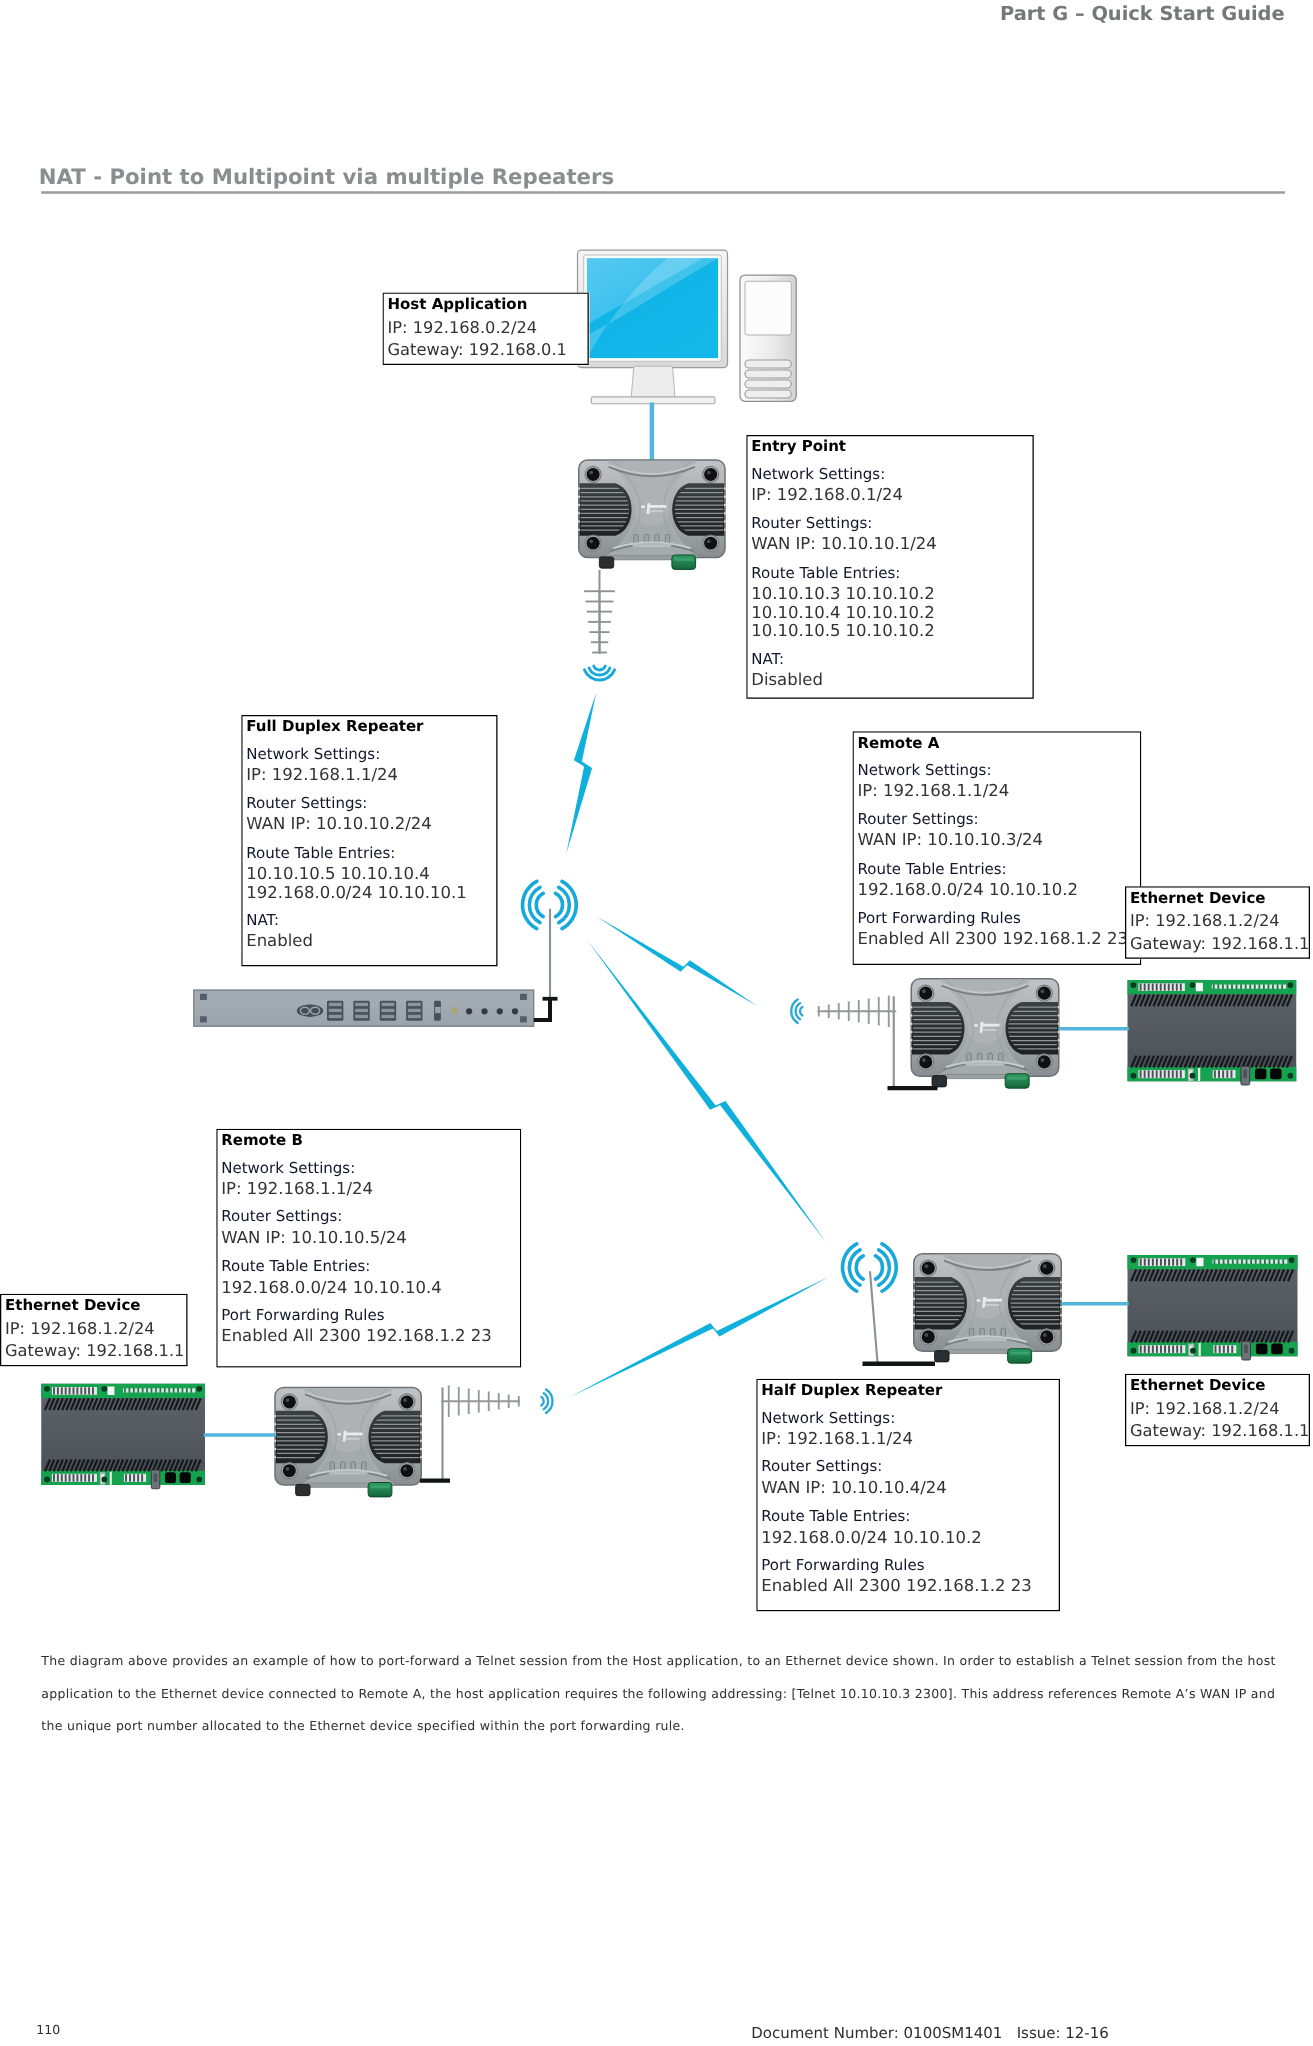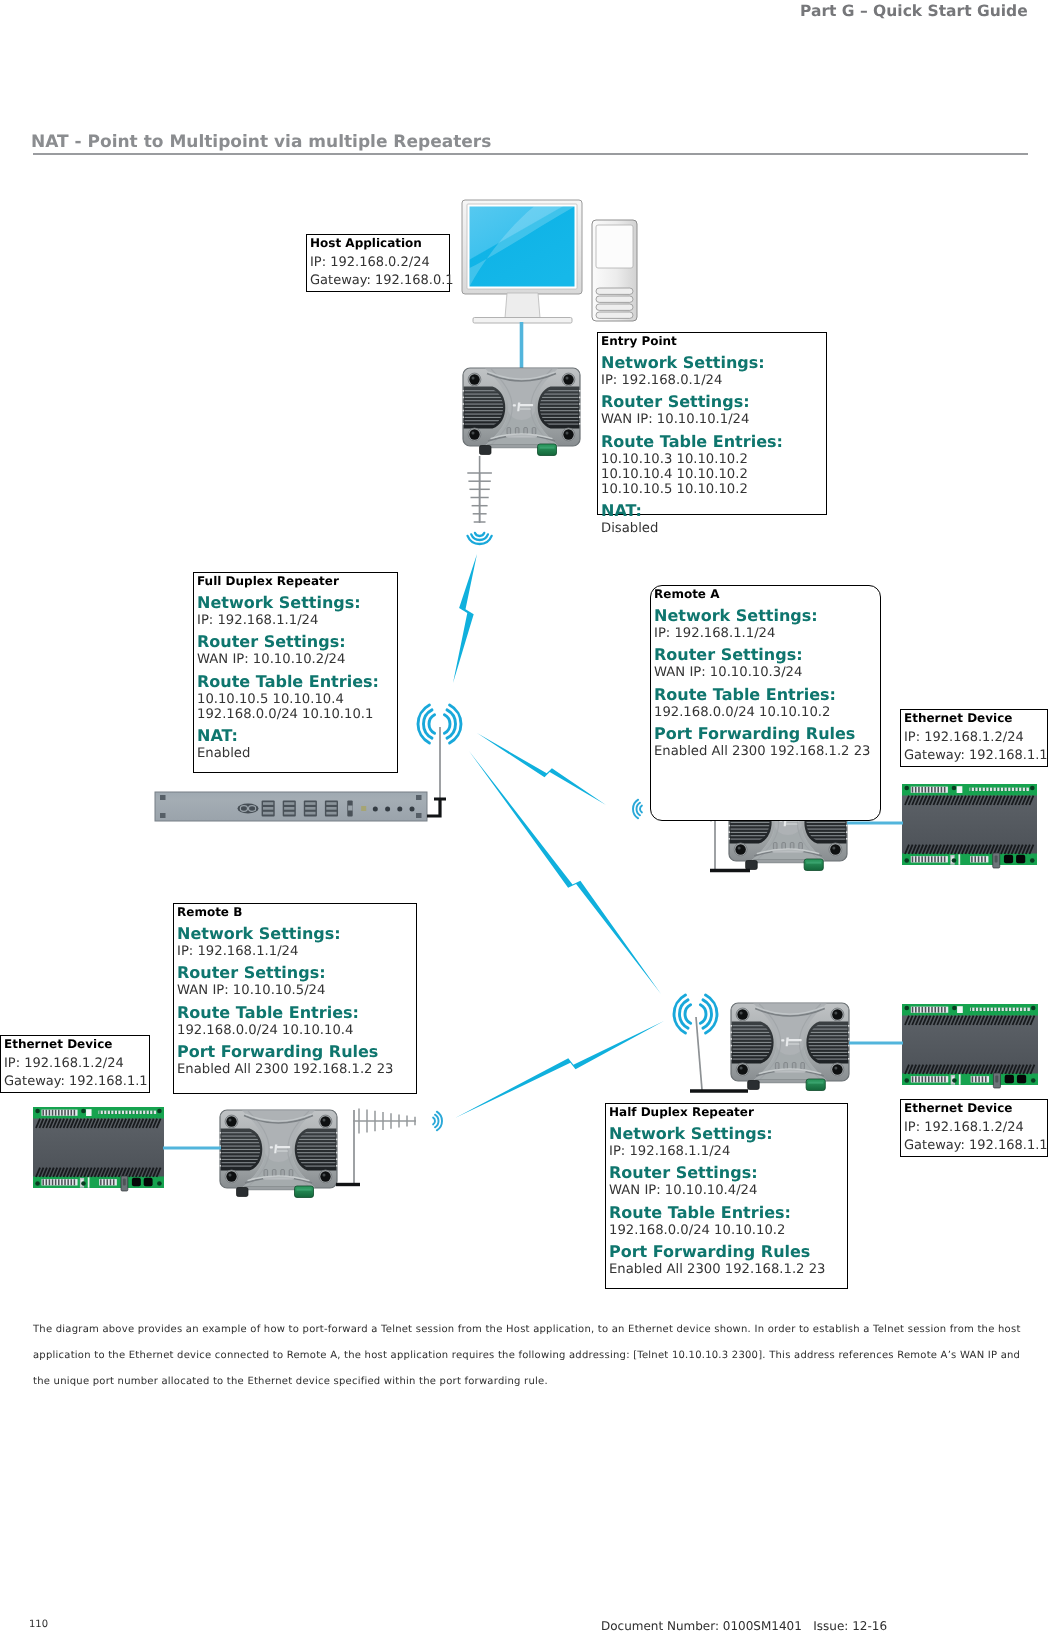--- a/index.html
+++ b/index.html
@@ -7,21 +7,21 @@
   #hdr,#secTitle,#footL,#footR,.para{will-change:transform;}
   body{width:1050px;height:1637px;background:#fff;font-family:"Liberation Sans",sans-serif;overflow:hidden;position:relative;}
   .page{position:absolute;inset:0;}
   #hdr{position:absolute;right:22px;top:2px;font-family:"DejaVu Sans",sans-serif;font-size:15.5px;font-weight:bold;color:#76777a;}
   #secTitle{position:absolute;left:31px;top:132px;font-family:"DejaVu Sans",sans-serif;font-size:17px;font-weight:bold;color:#8b8d90;}
   #secRule{position:absolute;left:33px;top:153px;width:995px;height:1.8px;background:#9a9c9f;}
   .diagram{position:absolute;left:0;top:170px;width:1050px;height:1140px;}
   .infobox{position:absolute;border:1.4px solid #000;background:#fff;box-sizing:border-box;padding:0;z-index:5;will-change:transform;
            font-family:"DejaVu Sans",sans-serif;}
   .ib-title{font-weight:bold;font-size:12px;color:#000;line-height:14px;padding-left:3px;margin-top:1px;}
-  .ib-sub{font-weight:bold;font-size:16px;color:#0f766e;line-height:14px;padding-left:3px;margin-top:7.5px;}
+  .ib-sub{font-weight:normal;font-size:12px;color:#0f172a;line-height:14px;padding-left:3px;margin-top:7.5px;}
   .ib-val{font-size:13.2px;color:#333;line-height:15px;padding-left:3px;white-space:pre;margin-top:3px;}
   .ib-val2{font-size:13.0px;color:#333;line-height:18.5px;padding-left:3px;white-space:nowrap;}
   .ib-title + .ib-val2{margin-top:3.5px;}
   
   
   .para{position:absolute;font-family:"DejaVu Sans",sans-serif;font-size:10px;letter-spacing:0.24px;color:#2e2e2e;line-height:26px;}
   #footL{position:absolute;left:29px;top:1619px;font-family:"DejaVu Sans",sans-serif;font-size:10px;color:#2e2e2e;}
   #footR{position:absolute;left:601px;top:1619px;font-family:"DejaVu Sans",sans-serif;font-size:12px;color:#2e2e2e;white-space:pre;}
 </style>
 </head>
@@ -954,28 +954,28 @@
 <circle cx="906.76" cy="910.50" r="2.3" fill="#0a3a21"></circle>
 <circle cx="1033.24" cy="910.50" r="2.3" fill="#0a3a21"></circle>
 <circle cx="954.36" cy="838.00" r="2.3" fill="#0a3a21"></circle>
 <circle cx="954.36" cy="910.50" r="2.3" fill="#0a3a21"></circle>
 </g>
 <path d="M849.0 873.0 L903.0 873.0" fill="none" stroke="#52b5dc" stroke-width="2.8"></path>
 
 </svg>
 
     
-    <div class="infobox" style="left:306px;top:64px;width:144px;height:58px;">
+    <div class="infobox" style="left:306px;top:64px;width:165px;height:58px;">
       <div class="ib-title">Host Application</div>
       <div class="ib-val2">IP: 192.168.0.2/24</div>
       <div class="ib-val2">Gateway: 192.168.0.1</div>
     </div>
 
     
-    <div class="infobox" style="left:597px;top:162px;width:230px;height:183px;">
+    <div class="infobox" style="left:597px;top:178px;width:230px;height:211px;">
       <div class="ib-title">Entry Point</div>
       <div class="ib-sub">Network Settings:</div>
       <div class="ib-val">IP: 192.168.0.1/24</div>
       <div class="ib-sub">Router Settings:</div>
       <div class="ib-val">WAN IP: 10.10.10.1/24</div>
       <div class="ib-sub">Route Table Entries:</div>
       <div class="ib-val">10.10.10.3 10.10.10.2
 10.10.10.4 10.10.10.2
 10.10.10.5 10.10.10.2</div>
       <div class="ib-sub">NAT:</div>
@@ -990,21 +990,21 @@
       <div class="ib-sub">Router Settings:</div>
       <div class="ib-val">WAN IP: 10.10.10.2/24</div>
       <div class="ib-sub">Route Table Entries:</div>
       <div class="ib-val">10.10.10.5 10.10.10.4
 192.168.0.0/24 10.10.10.1</div>
       <div class="ib-sub">NAT:</div>
       <div class="ib-val">Enabled</div>
     </div>
 
     
-    <div class="infobox" style="left:650px;top:415px;width:231px;height:236px;border-radius:12px;">
+    <div class="infobox" style="left:682px;top:415px;width:231px;height:187px;">
       <div class="ib-title">Remote A</div>
       <div class="ib-sub">Network Settings:</div>
       <div class="ib-val">IP: 192.168.1.1/24</div>
       <div class="ib-sub">Router Settings:</div>
       <div class="ib-val">WAN IP: 10.10.10.3/24</div>
       <div class="ib-sub">Route Table Entries:</div>
       <div class="ib-val">192.168.0.0/24 10.10.10.2</div>
       <div class="ib-sub">Port Forwarding Rules</div>
       <div class="ib-val">Enabled All 2300 192.168.1.2 23</div>
     </div>

